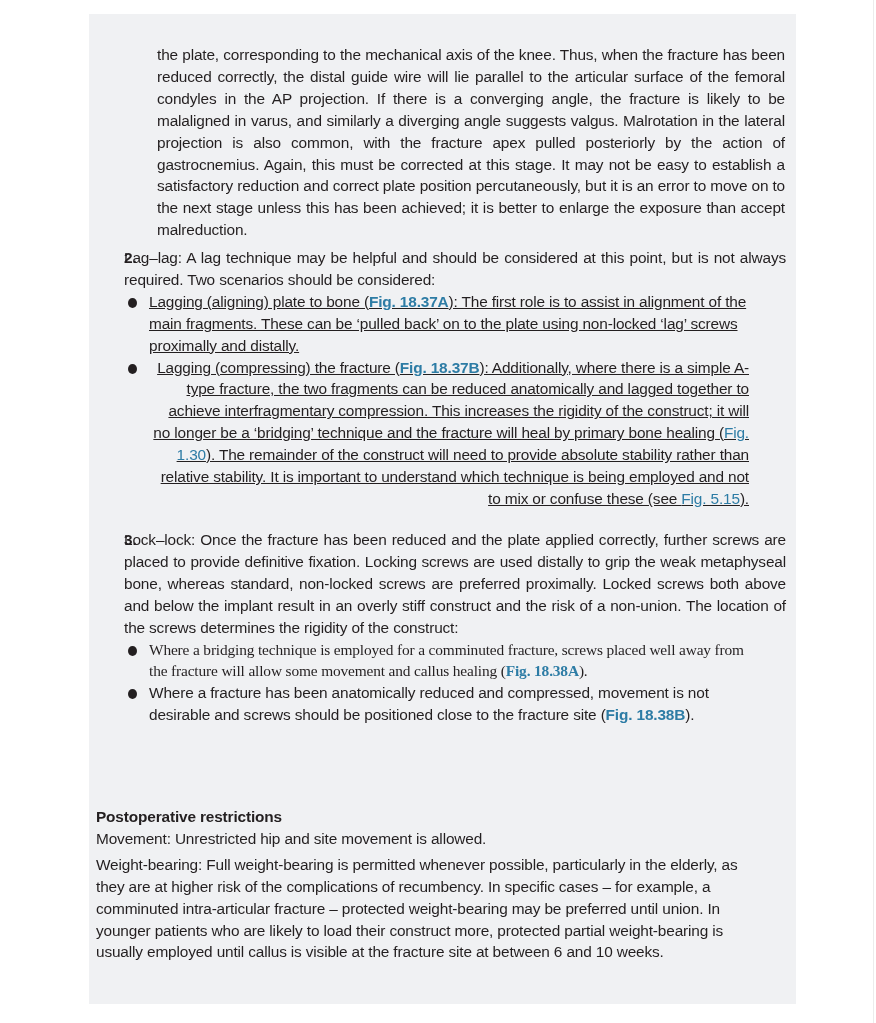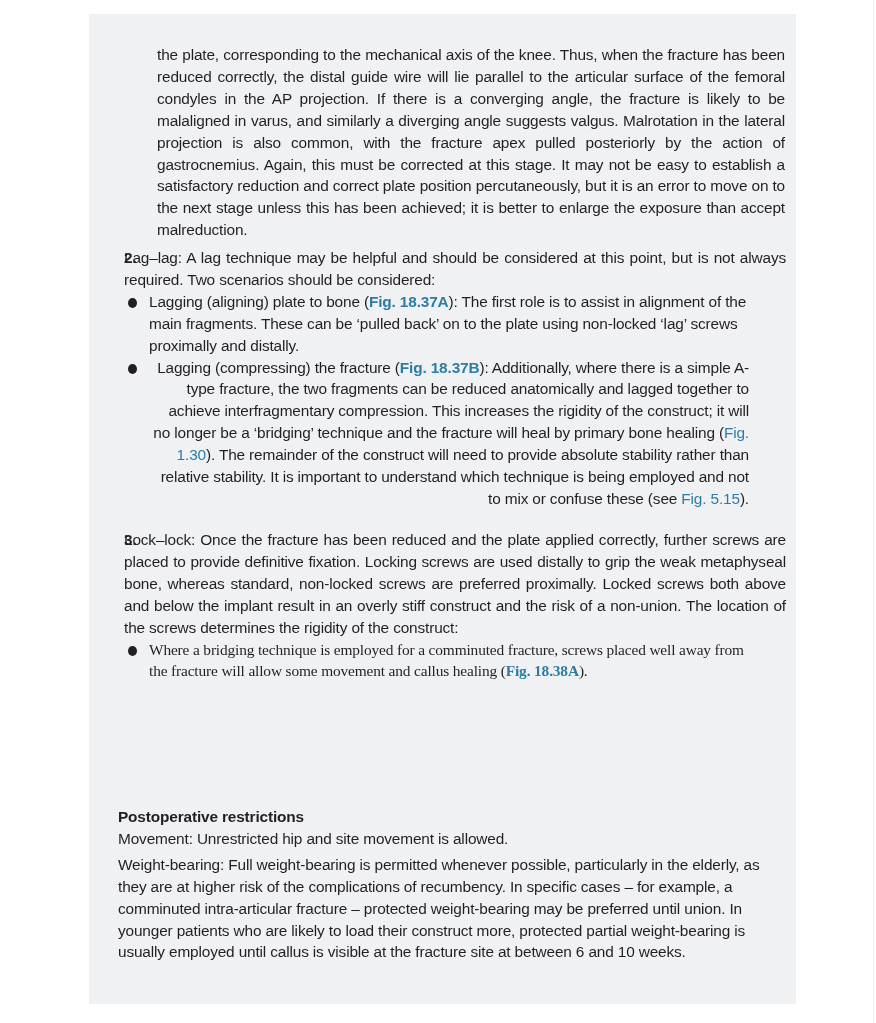--- a/index.html
+++ b/index.html
@@ -80,21 +80,21 @@
       width: 600px;
     }
     .bullet.wide .btext { width: 605px; }
     .link {
       color: #2d7ca5;
       text-decoration: none;
     }
     .link.bold { font-weight: bold; }
     .post {
       position: absolute;
-      left: 118px;
+      left: 96px;
       top: 806px;
       width: 660px;
     }
     .post h3 {
       margin: 0;
       font-size: 15.4px;
       line-height: 21.9px;
       font-weight: bold;
     }
     .post p {
@@ -107,21 +107,21 @@
 <div class="right-rule"></div>
 
 <div class="box"></div>
 
 <div class="text cont">the plate, corresponding to the mechanical axis of the knee. Thus, when the fracture has been reduced correctly, the distal guide wire will lie parallel to the articular surface of the femoral condyles in the AP projection. If there is a converging angle, the fracture is likely to be malaligned in varus, and similarly a diverging angle suggests valgus. Malrotation in the lateral projection is also common, with the fracture apex pulled posteriorly by the action of gastrocnemius. Again, this must be corrected at this stage. It may not be easy to establish a satisfactory reduction and correct plate position percutaneously, but it is an error to move on to the next stage unless this has been achieved; it is better to enlarge the exposure than accept malreduction.</div>
 
 <div class="text num-item" style="top:247px;">
   <span class="num">2.</span>
   <div class="body">
     <div>Lag–lag: A lag technique may be helpful and should be considered at this point, but is not always required. Two scenarios should be considered:</div>
-    <ul class="bullets" style="margin-left:-33px; padding-left:33px;">
+    <ul class="bullets" style="margin-left:-33px; padding-left:33px;text-decoration:underline;">
       <li class="bullet" style="margin-left:-3px;">
         <span class="dot"></span>
         <span class="btext" style="text-align:left;">
           <span>Lagging (aligning) plate to bone (</span><a class="link bold" href="#">Fig. 18.37A</a><span>): The first role is to assist in alignment of the main fragments. These can be ‘pulled back’ on to the plate using non-locked ‘lag’ screws proximally and distally.</span>
         </span>
       </li>
       <li class="bullet" style="margin-left:-3px;">
         <span class="dot"></span>
         <span class="btext" style="text-align:right;">
           <span>Lagging (compressing) the fracture (</span><a class="link bold" href="#">Fig. 18.37B</a><span>): Additionally, where there is a simple A-type fracture, the two fragments can be reduced anatomically and lagged together to achieve interfragmentary compression. This increases the rigidity of the construct; it will no longer be a ‘bridging’ technique and the fracture will heal by primary bone healing (</span><a class="link" href="#">Fig. 1.30</a><span>). The remainder of the construct will need to provide absolute stability rather than relative stability. It is important to understand which technique is being employed and not to mix or confuse these (see </span><a class="link" href="#">Fig. 5.15</a><span>).</span>
@@ -135,20 +135,26 @@
   <span class="num">3.</span>
   <div class="body">
     <div>Lock–lock: Once the fracture has been reduced and the plate applied correctly, further screws are placed to provide definitive fixation. Locking screws are used distally to grip the weak metaphyseal bone, whereas standard, non-locked screws are preferred proximally. Locked screws both above and below the implant result in an overly stiff construct and the risk of a non-union. The location of the screws determines the rigidity of the construct:</div>
     <ul class="bullets" style="margin-left:-33px; padding-left:33px;">
       <li class="bullet wide" style="margin-left:-3px;font-family:Liberation Serif, serif;">
         <span class="dot"></span>
         <span class="btext" style="text-align:left;">
           <span>Where a bridging technique is employed for a comminuted fracture, screws placed well away from the fracture will allow some movement and callus healing (</span><a class="link bold" href="#">Fig. 18.38A</a><span>).</span>
         </span>
       </li>
+      <li class="bullet wide" style="margin-left:-3px;">
+        <span class="dot"></span>
+        <span class="btext" style="text-align:left;">
+          <span>Where a fracture has been anatomically reduced and compressed, movement is not desirable and screws should be positioned close to the fracture site (</span><a class="link bold" href="#">Fig. 18.38B</a><span>).</span>
+        </span>
+      </li>
     </ul>
   </div>
 </div>
 
 <div class="text post">
   <h3>Postoperative restrictions</h3>
   <p>Movement: Unrestricted hip and site movement is allowed.</p>
   <p>Weight-bearing: Full weight-bearing is permitted whenever possible, particularly in the elderly, as they are at higher risk of the complications of recumbency. In specific cases – for example, a comminuted intra-articular fracture – protected weight-bearing may be preferred until union. In younger patients who are likely to load their construct more, protected partial weight-bearing is usually employed until callus is visible at the fracture site at between 6 and 10 weeks.</p>
 </div>
 

